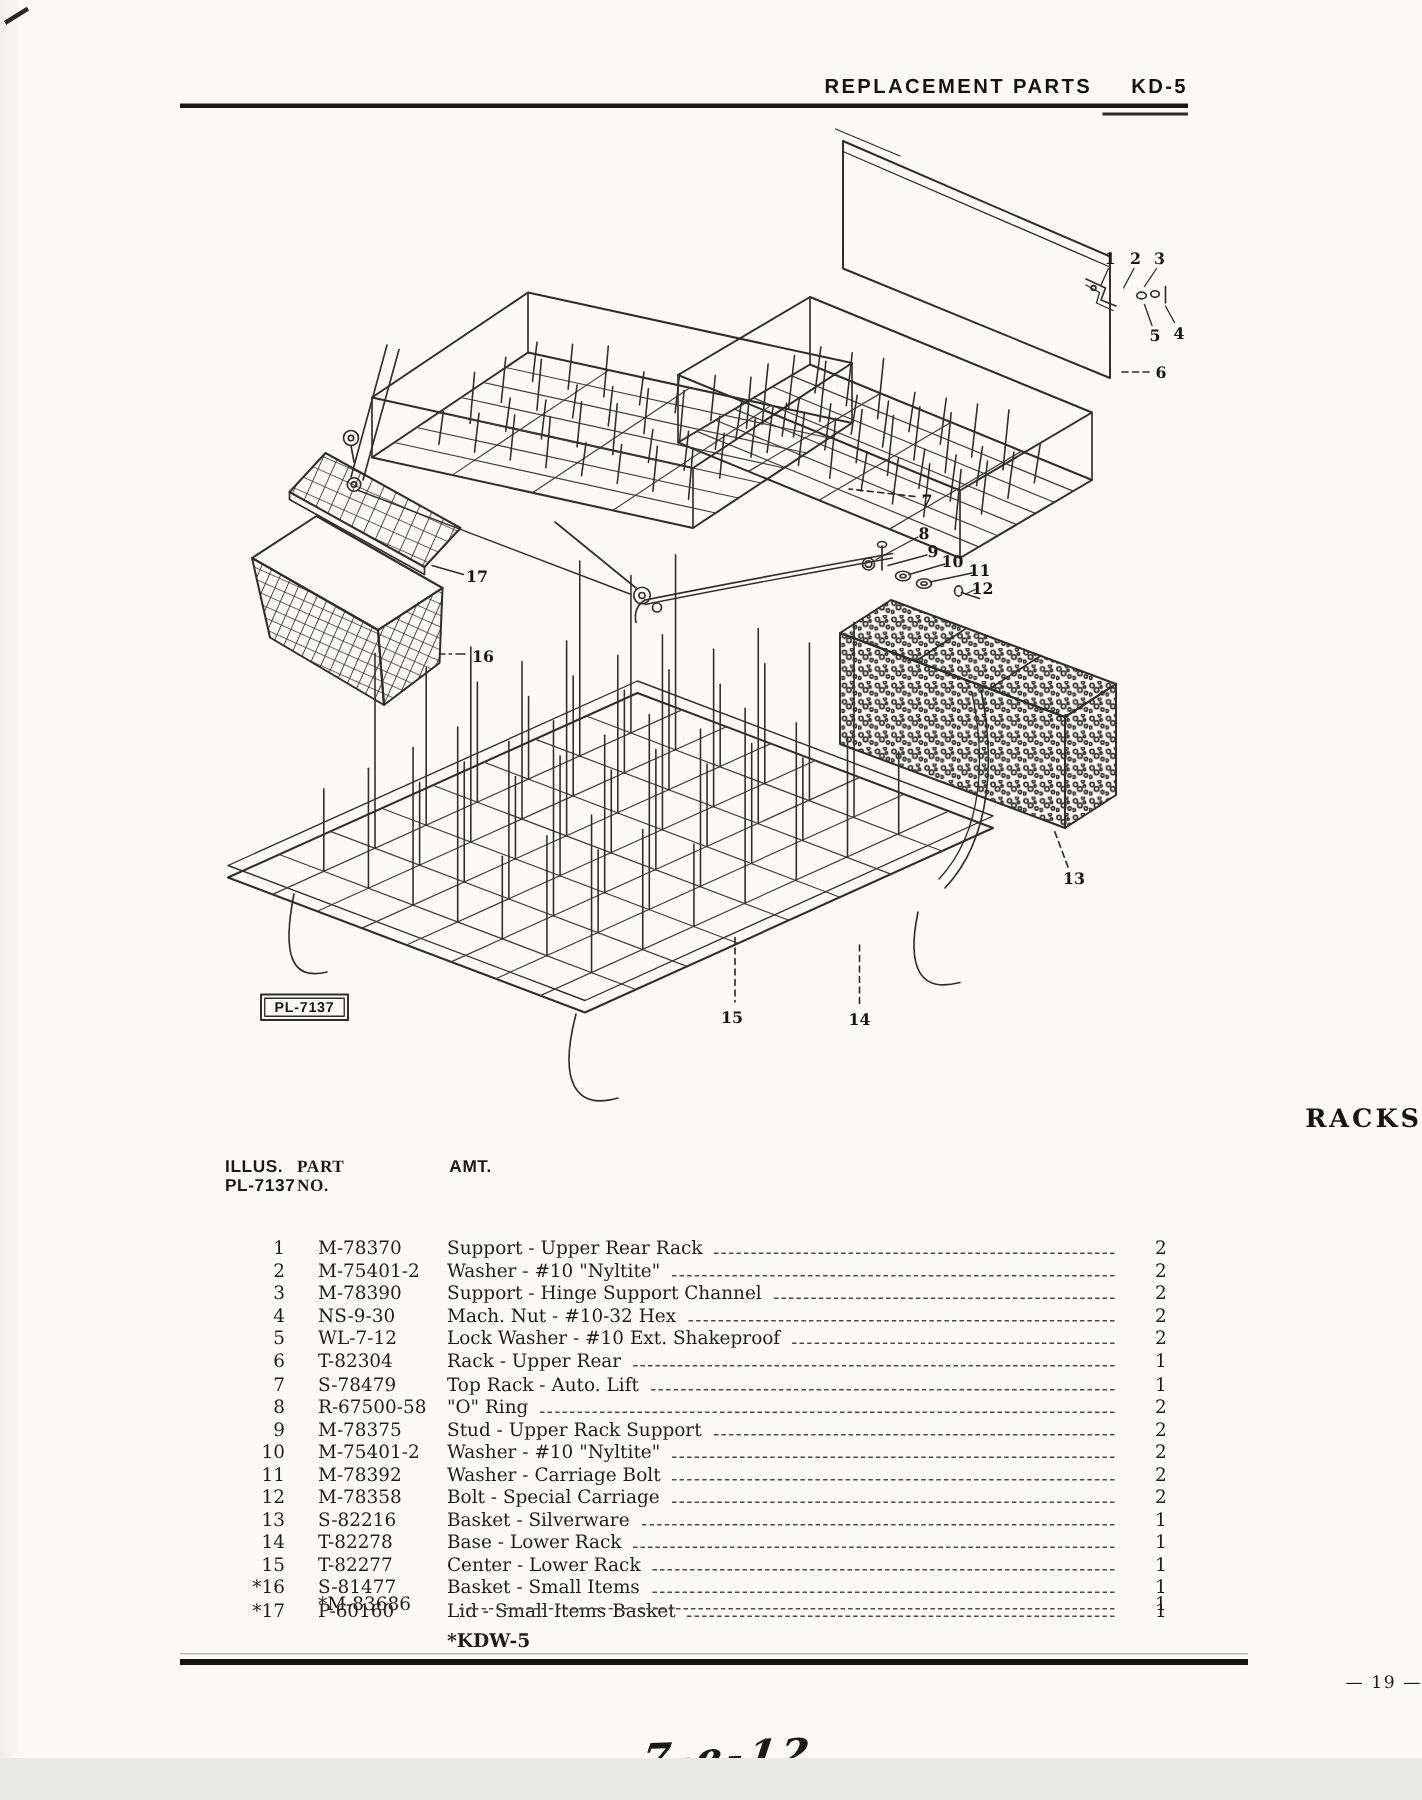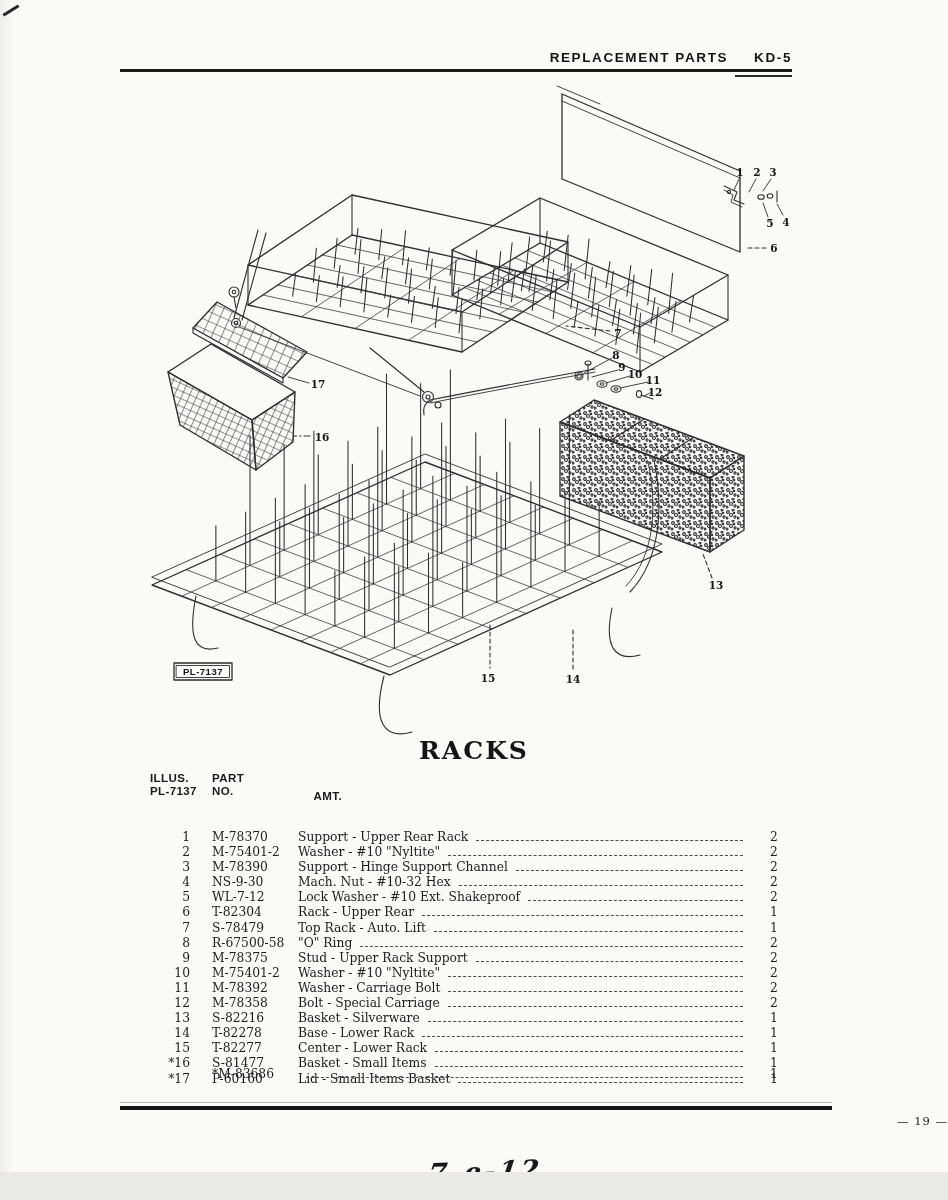--- a/index.html
+++ b/index.html
@@ -27,31 +27,31 @@
   #diagram .face-grid{fill:url(#gridPat);}
   #diagram .face-grid2{fill:url(#gridPat2);}
   #diagram .face-speck{fill:url(#speckle);}
   #diagram .dash{stroke-dasharray:4 3;}
   #diagram .dashdot{stroke-dasharray:6 3 1.5 3;}
   #diagram .thin{stroke-width:0.9;}
   #diagram text.co{font:bold 10.5px "DejaVu Serif",serif;fill:#161616;stroke:none;text-anchor:middle;}
   #diagram text.plate{font:bold 9.5px "Liberation Sans",sans-serif;fill:#161616;stroke:none;text-anchor:middle;letter-spacing:.5px;}
   #diagram .boxfill{fill:#fbfaf7;stroke-width:1.3;}
   
-  .section-title{position:absolute;top:736px;left:0;width:948px;text-align:center;
-    font-weight:bold;font-size:25px;letter-spacing:2px;color:#141414;}
+  .section-title{position:absolute;top:736px;left:0;width:948px;text-align:right;
+    font-weight:bold;font-size:17px;letter-spacing:2px;color:#141414;}
   
   #table{position:absolute;top:772px;left:150px;width:645px;}
   .thead{display:flex;align-items:flex-start;
     font-family:"Liberation Sans",sans-serif;font-weight:bold;font-size:11.5px;
     letter-spacing:.4px;color:#1a1a1a;line-height:13px;}
   .h-illus{width:48px;}
-  .h-part{width:86px;margin-left:14px;}
+  .h-part{width:86px;font-family:Liberation Serif, serif;}
   .h-name{flex:1;text-align:center;}
-  .h-amt{width:44px;text-align:right;margin-top:18px;}
+  .h-amt{width:44px;text-align:right;}
   #rows{margin-top:7px;}
   .trow{display:flex;align-items:baseline;height:15.1px;font-size:12.3px;color:#1d1d1d;}
   .c-illus{width:40px;text-align:right;flex:none;}
   .c-part{width:86px;margin-left:22px;flex:none;}
   .c-name{white-space:nowrap;flex:none;margin-top:20px;}
   .c-leader{flex:1;border-bottom:1.5px dashed #4a4a4a;margin:0 10px 3px 8px;min-width:10px;}
   .c-amt{width:42px;text-align:center;flex:none;}
   .tfoot{margin-top:9px;margin-left:148px;font-weight:bold;font-size:12.5px;}
   
   .rule-bottom{position:absolute;top:1106px;left:120px;width:712px;height:4px;background:#141414;}
@@ -539,19 +539,20 @@
     <span class="c-amt">1</span>
   </div>
 
   <div class="trow">
     <span class="c-illus"></span>
     <span class="c-part">*M-83686</span>
     <span class="c-leader"></span>
     <span class="c-amt">1</span>
   </div>
 </div>
+    <div class="tfoot">*KDW-5</div>
   </div>
 
   <div class="rule-bottom-shadow"></div>
   <div class="rule-bottom"></div>
   <div class="page-num">— 19 —</div>
   <div class="handwriting">7-e-12</div>
 </div>
 
 </body></html>

